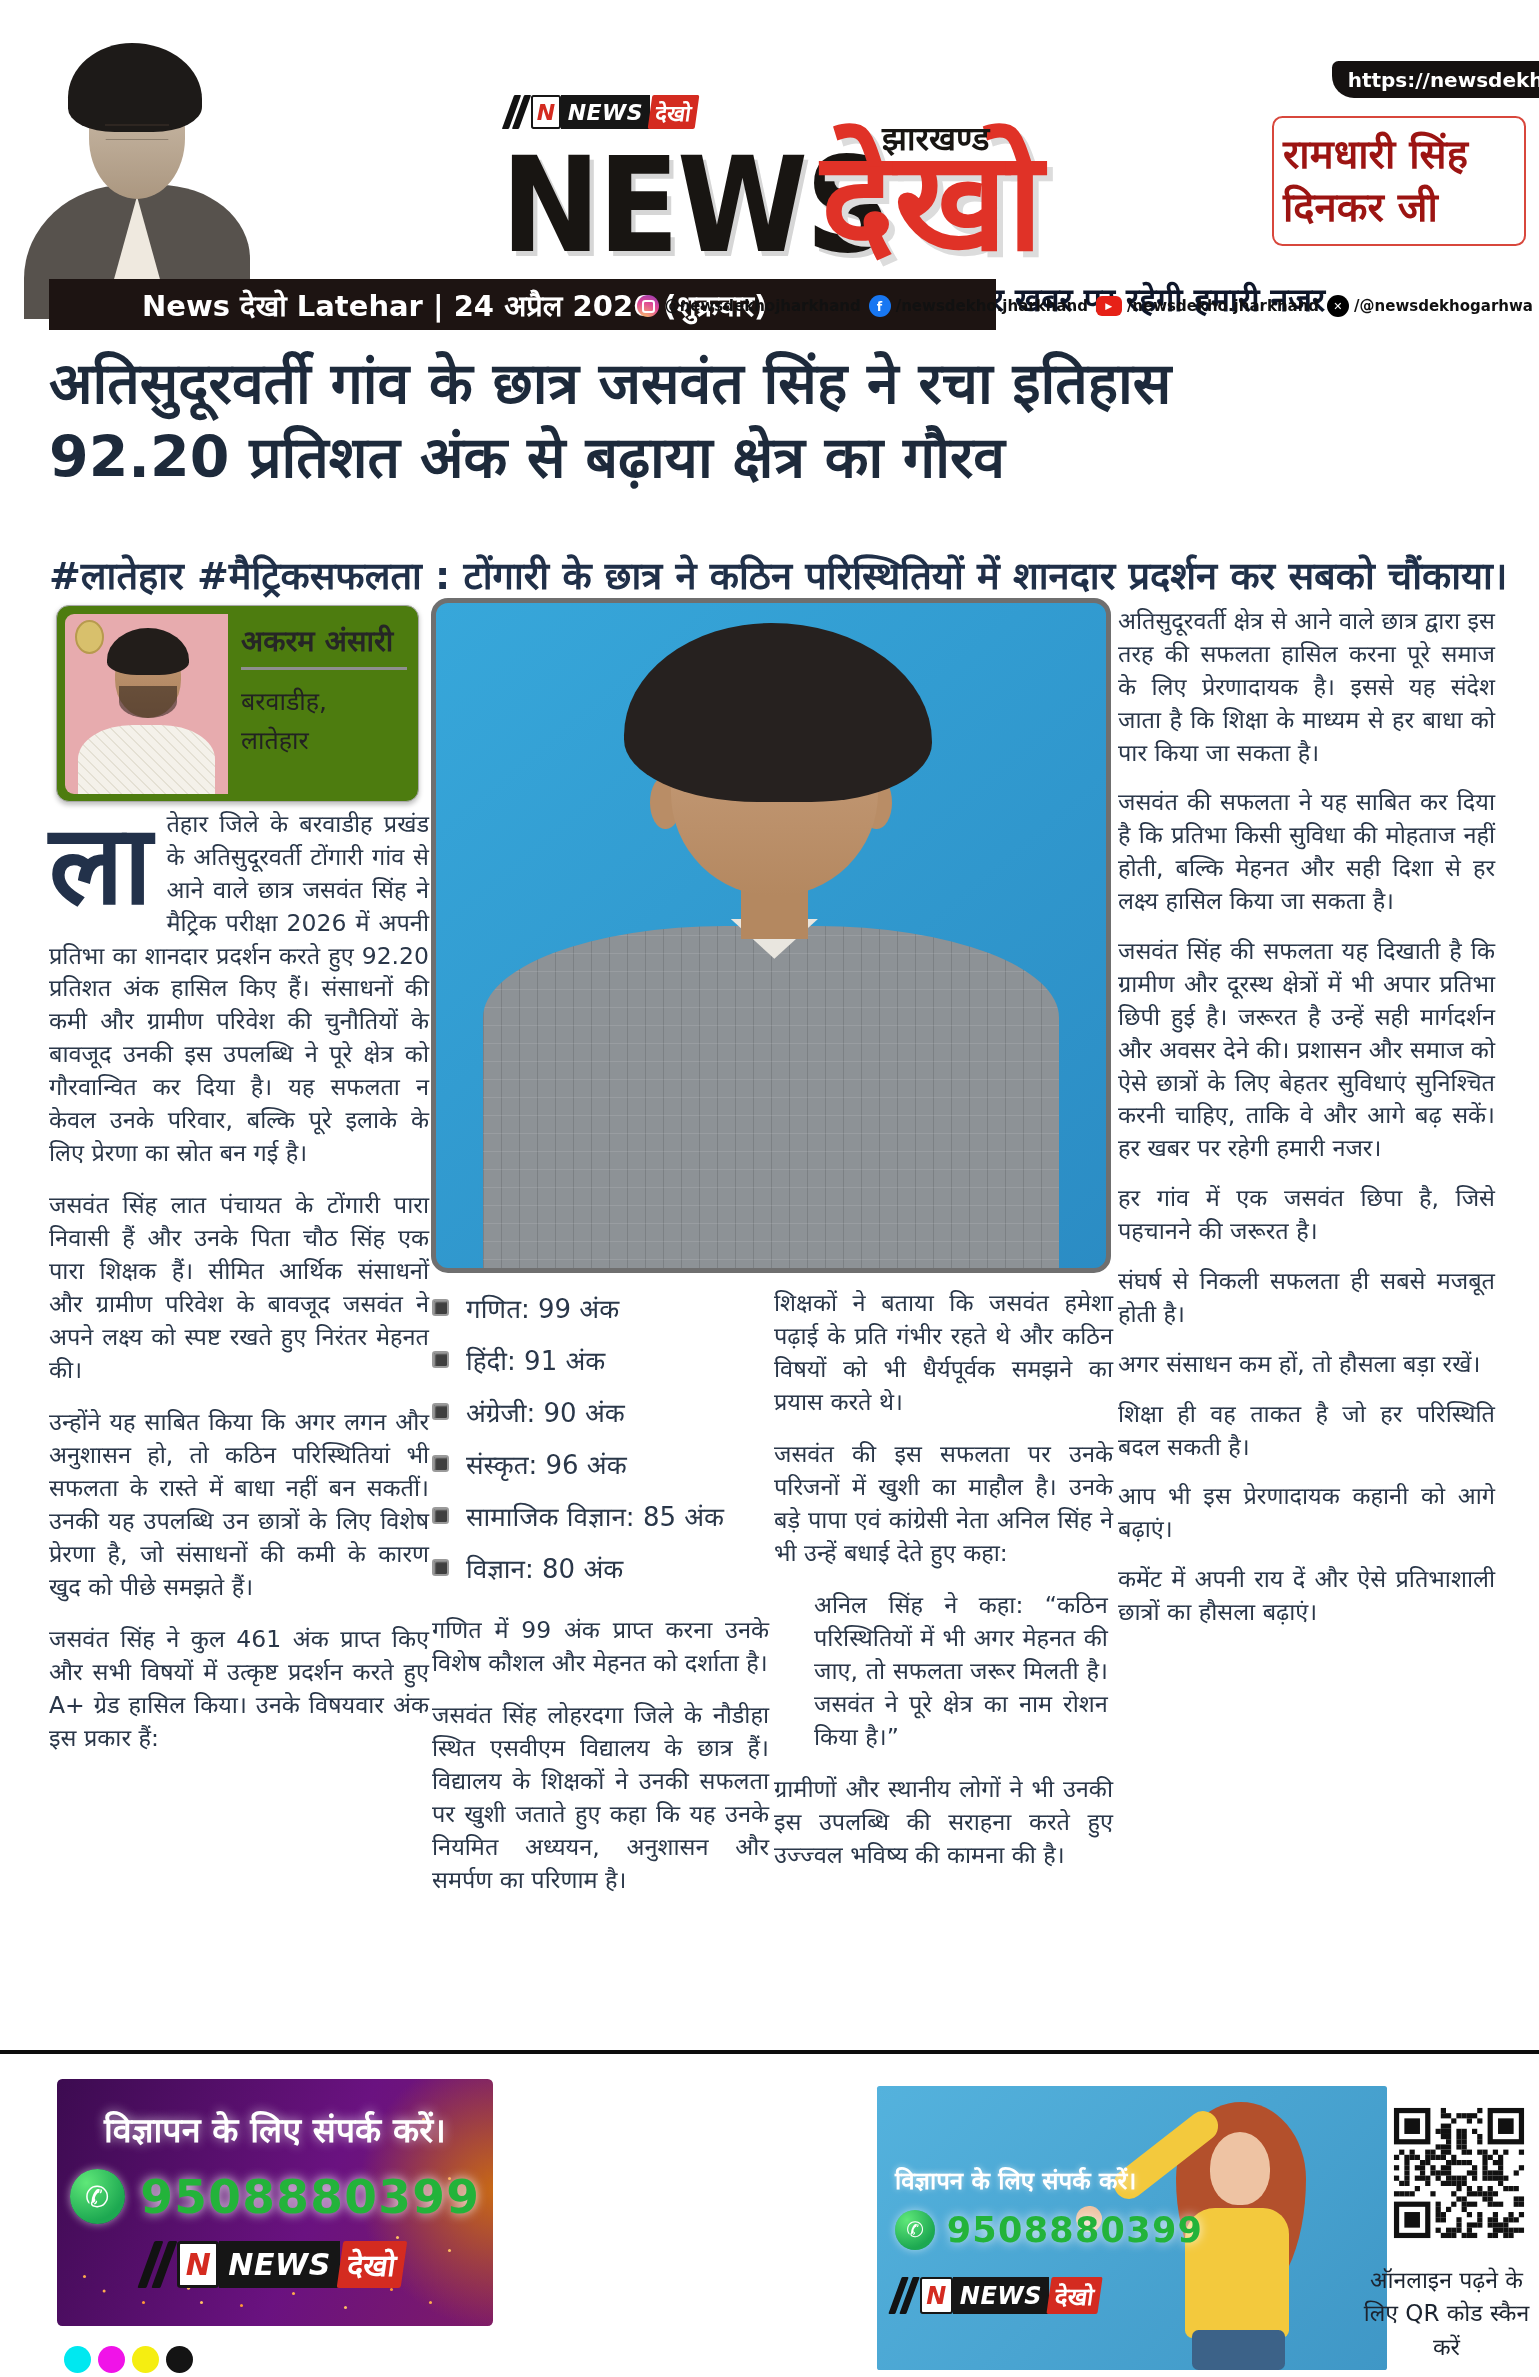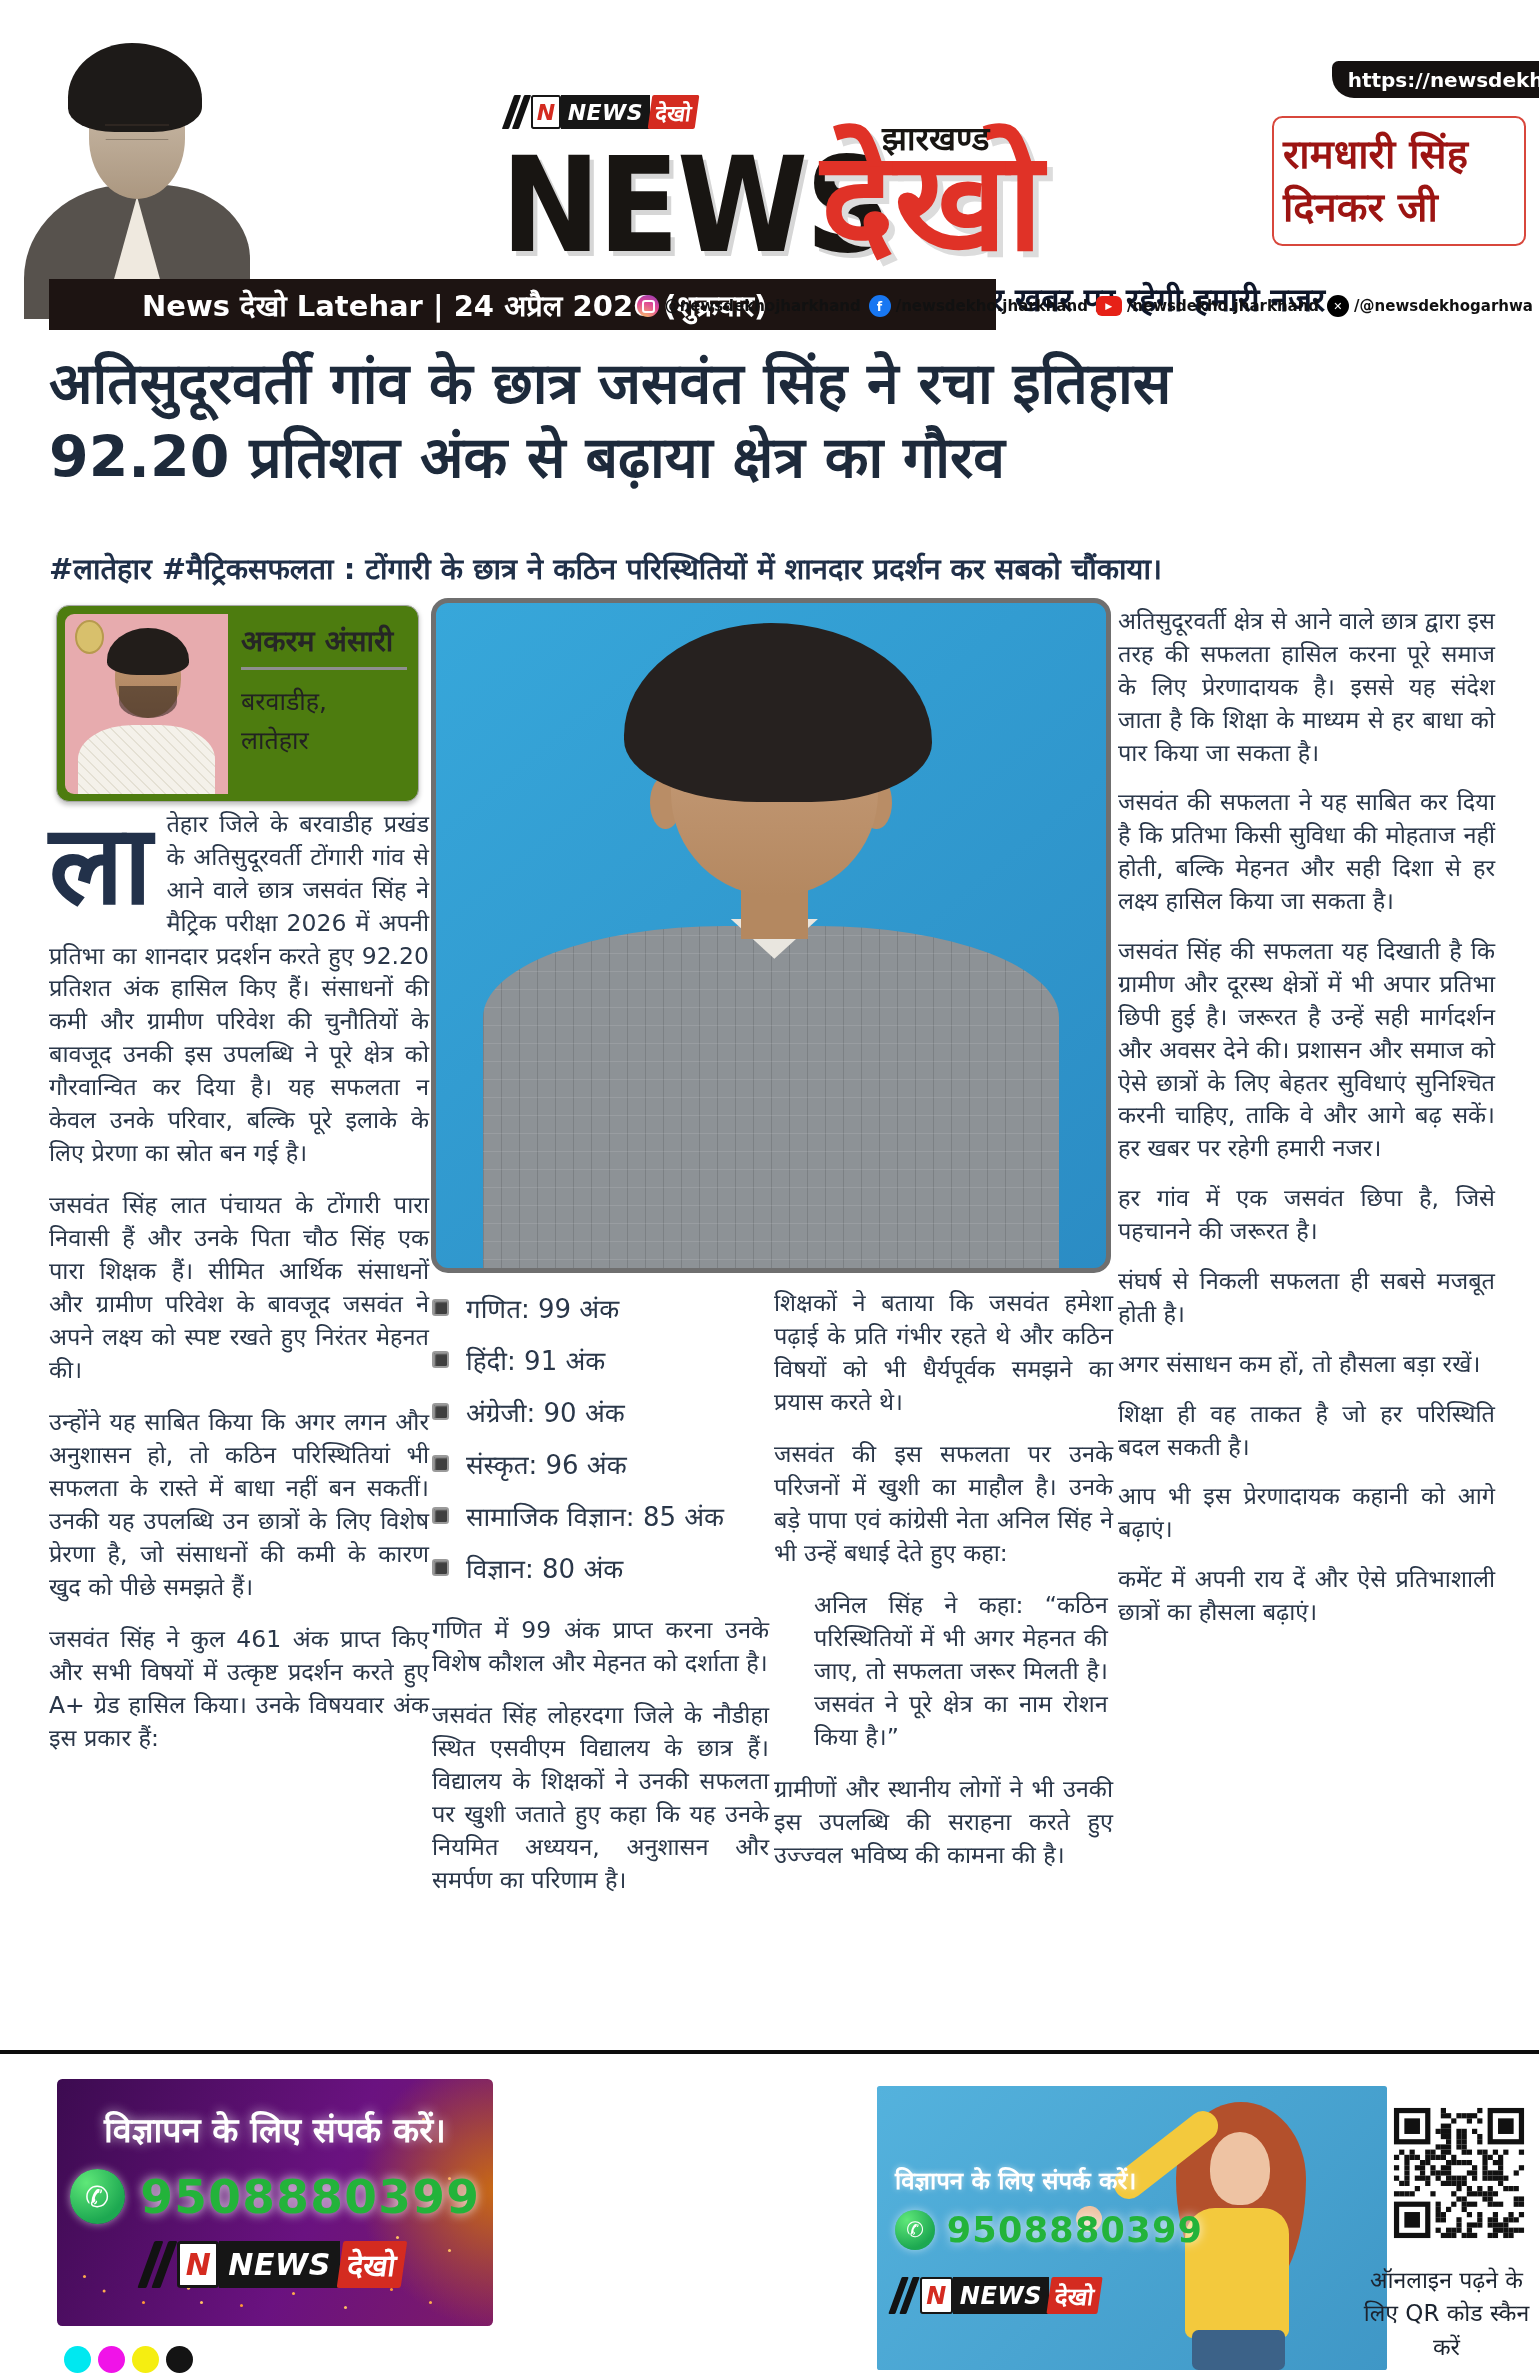--- a/index.html
+++ b/index.html
@@ -38,21 +38,21 @@
   .soc { display:flex; align-items:center; gap:5.2px; }
   .icn { flex:0 0 auto; width:22px; height:22px; border-radius:50%; display:flex; align-items:center; justify-content:center; color:#fff; font-size:12.4px; font-weight:700; }
   .icn.ig { background:radial-gradient(circle at 30% 110%,#fdc468,#df4996 60%,#8a3ab9); }
   .icn.ig::before { content:""; width:9px; height:9px; border:2px solid #fff; border-radius:3.3px; }
   .icn.fb { background:#1877f2; }
   .icn.yt { background:#e62117; border-radius:5.9px; width:26px; height:19.6px; font-size:9px; }
   .icn.x  { background:#000; font-size:11px; }
 
   
   .headline { position:absolute; left:49px; top:346px; width:1468px; color:#1d2a3b; font-weight:700; font-size:57px; line-height:1.3; z-index:2; }
-  .subhead  { position:absolute; left:49px; top:548px; width:1475px; font-size:29px; font-weight:700; color:#203049; z-index:2; }
+  .subhead  { position:absolute; left:49px; top:548px; width:1475px; font-size:38px; font-weight:700; color:#203049; z-index:2; }
 
   
   .rep { position:absolute; left:56px; top:605px; width:363px; height:197px; background:#4d7c0f; border:1.3px solid #a8a8a8; border-radius:13px; box-shadow:0 2.6px 5.2px rgba(0,0,0,.25); z-index:2; }
   .rep-photo { position:absolute; left:7.8px; top:7.8px; width:163px; height:180px; border-radius:9px 0 0 9px; background:#e7abae; overflow:hidden; }
   .rp-clock { position:absolute; left:10.4px; top:6.5px; width:29px; height:34px; background:#d8c06c; border:2.6px solid #b79a4e; border-radius:50%; }
   .rp-hair { position:absolute; left:26%; top:8%; width:50%; height:26%; background:#221d1a; border-radius:55% 55% 40% 40%/75% 75% 30% 30%; }
   .rp-face { position:absolute; left:31%; top:16%; width:40%; height:42%; background:linear-gradient(#c49a74,#a97f5c); border-radius:46% 46% 56% 56%; }
   .rp-beard { position:absolute; left:33%; top:40%; width:36%; height:18%; background:rgba(40,30,22,.55); border-radius:0 0 50% 50%; }
   .rp-shirt { position:absolute; left:8%; top:62%; width:84%; height:38%; background:repeating-linear-gradient(45deg,#f4f1ea 0 6.5px,#e4e0d4 6.5px 7.8px); border-radius:40% 40% 0 0/50% 50% 0 0; }
   .rep-info { position:absolute; left:184px; top:17px; width:166px; }

